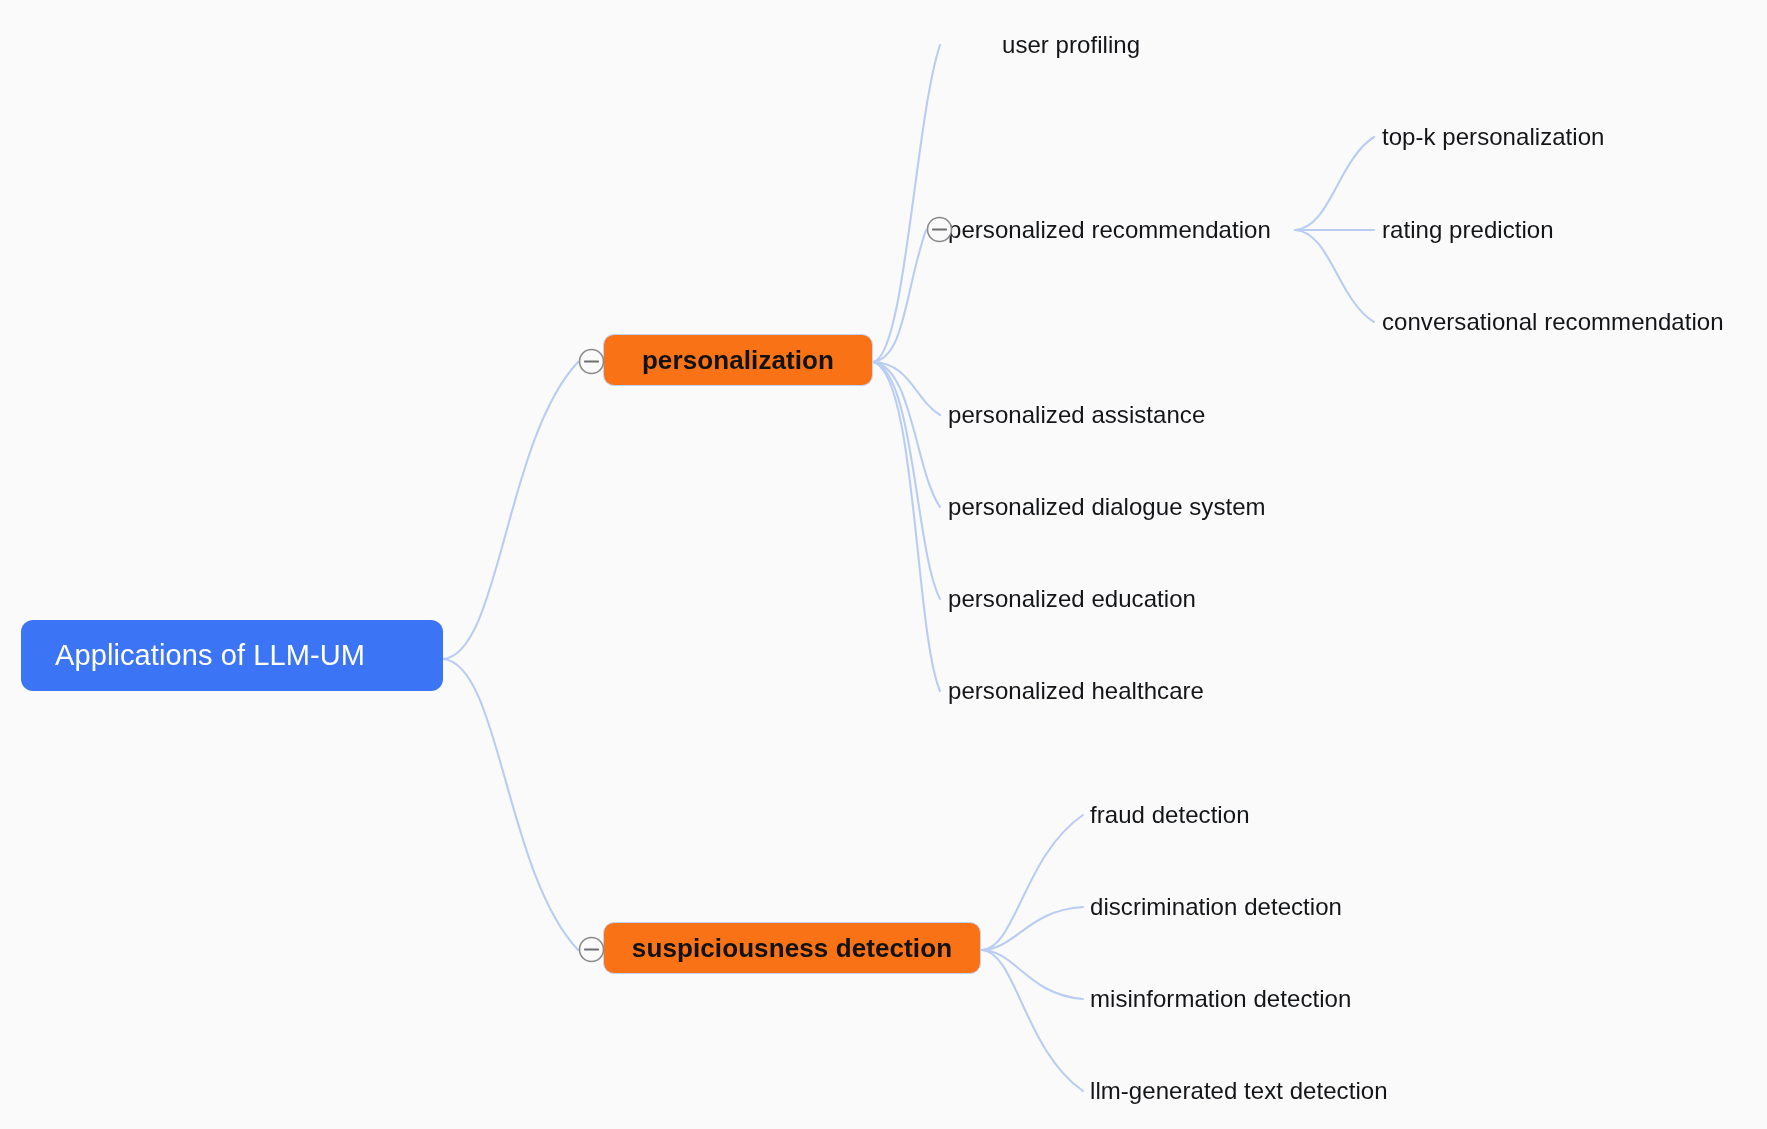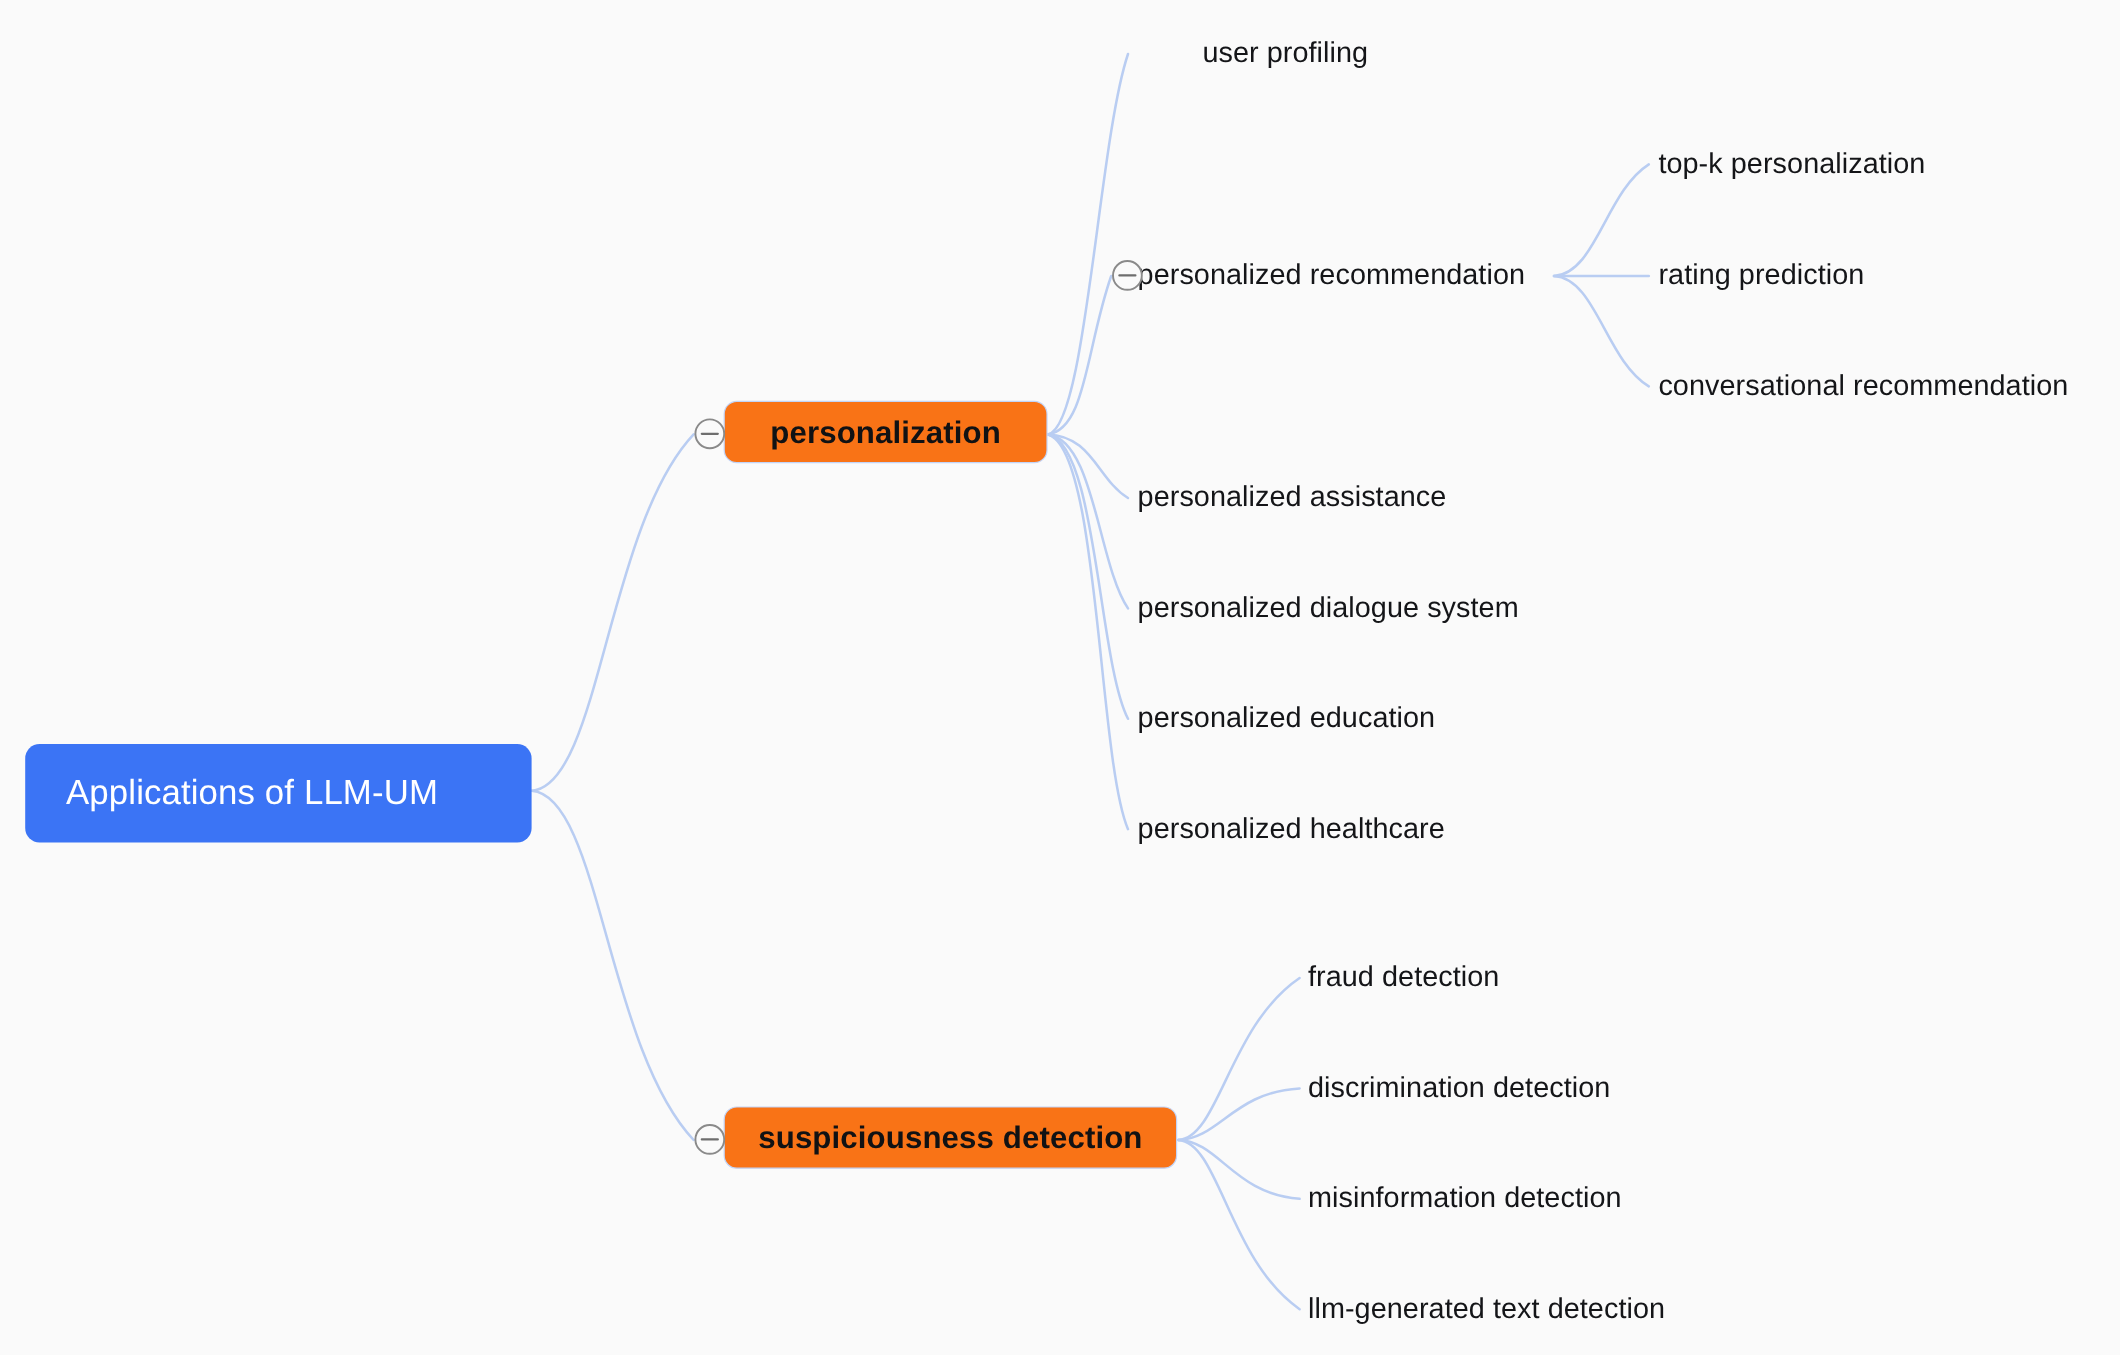--- a/index.html
+++ b/index.html
@@ -48,21 +48,21 @@
     display: flex;
     align-items: center;
     white-space: nowrap;
   }
 
   
   .node-root {
     left: 21px;
     top: 620px;
     width: 422px;
-    height: 82px;
+    height: 71px;
     background: #3b74f5;
     border-radius: 12px;
     color: #ffffff;
     font-size: 29px;
     padding-left: 34px;
     letter-spacing: 0.1px;
   }
 
   
   .node-branch {

